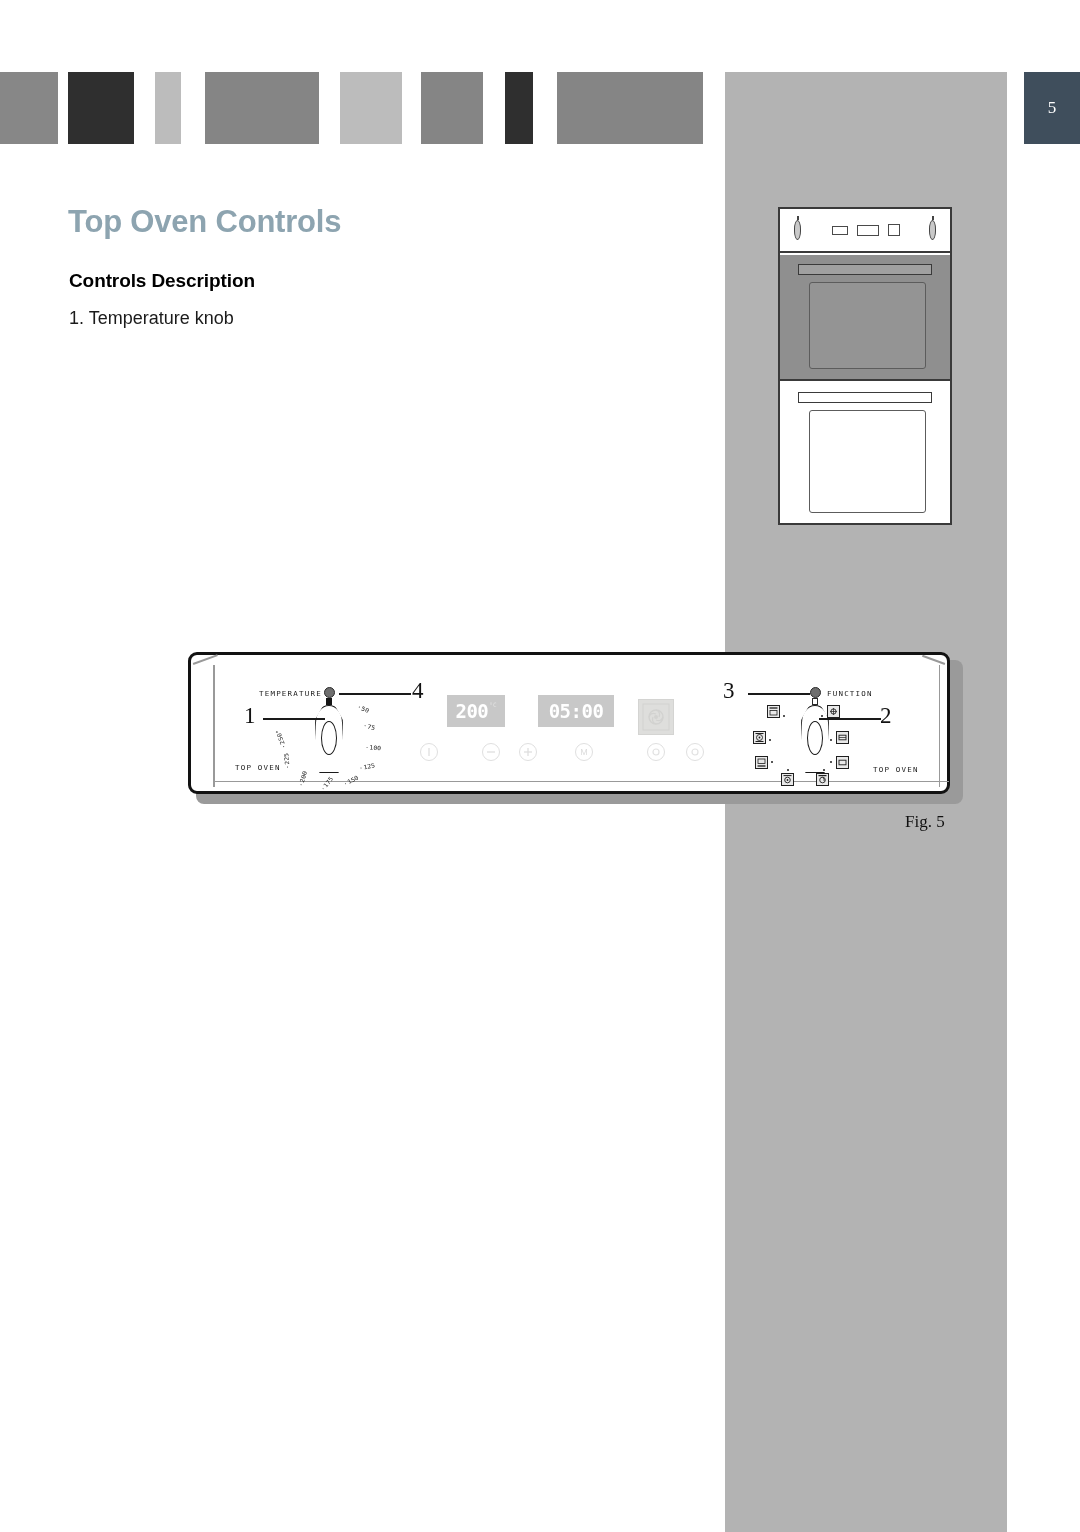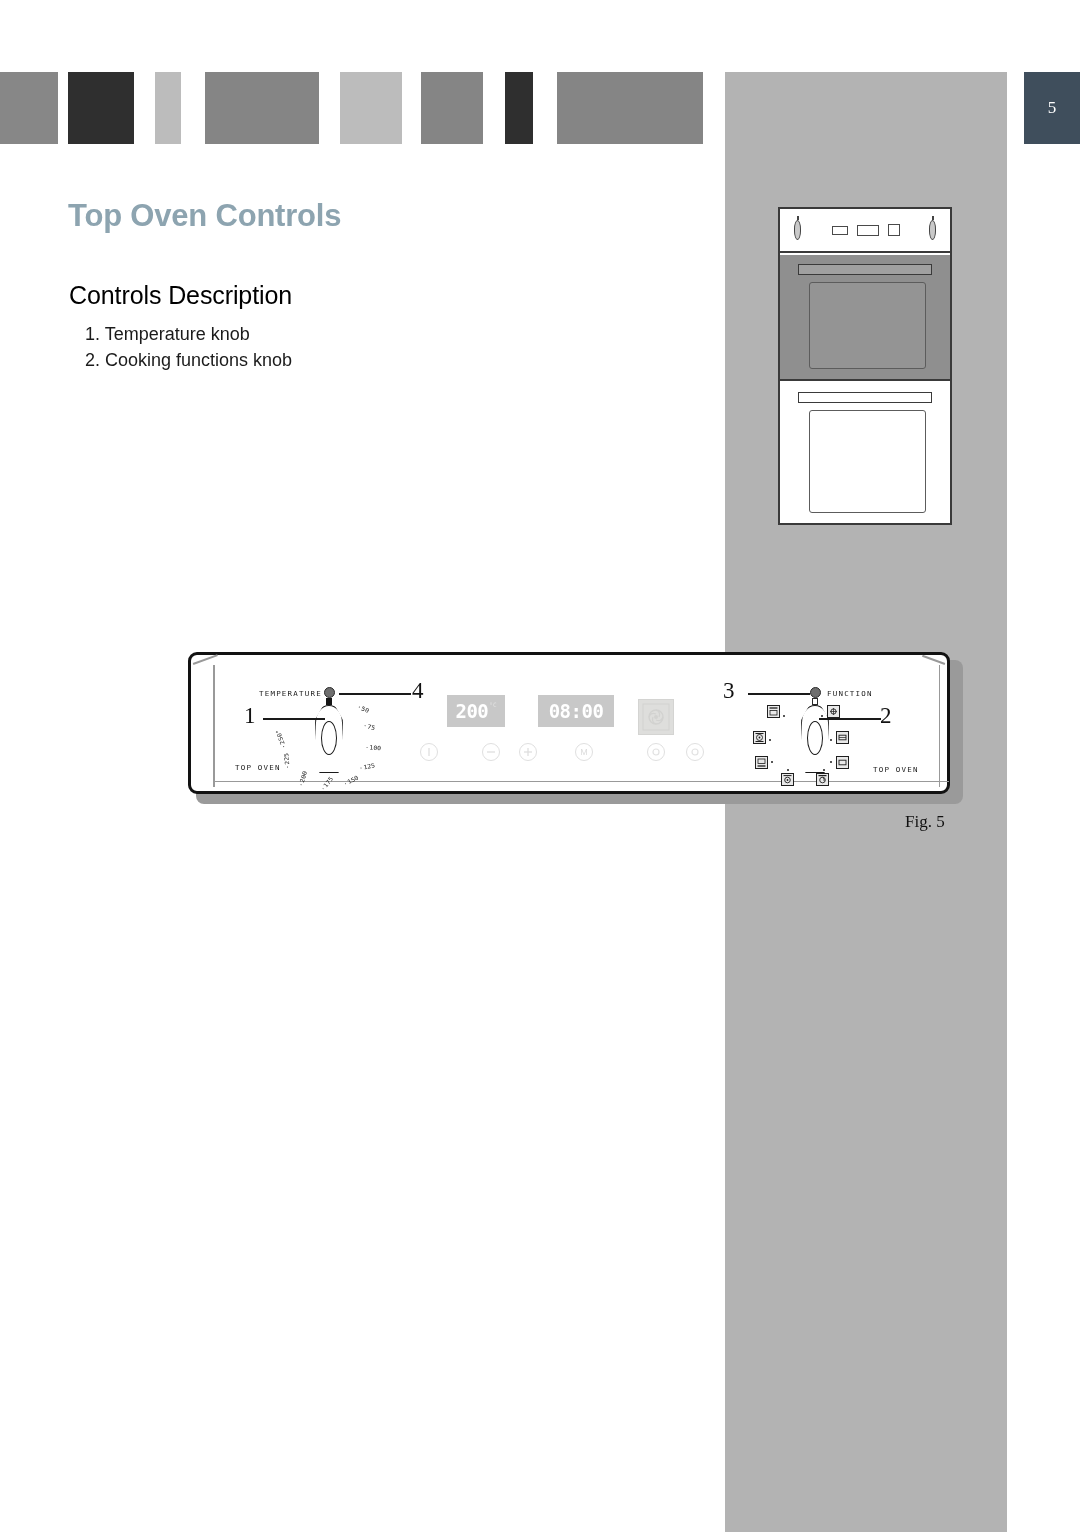--- a/index.html
+++ b/index.html
@@ -53,45 +53,44 @@
     display: flex;
     align-items: center;
     justify-content: center;
     font-family: "Liberation Serif", serif;
   }
 
   
   #page-title {
     position: absolute;
     left: 68px;
-    top: 198px;
+    top: 204px;
     font-size: 31px;
     font-weight: bold;
     color: #8da4b0;
     letter-spacing: -0.2px;
     white-space: nowrap;
   }
   #section-title {
     position: absolute;
     left: 69px;
     top: 270px;
-    font-size: 25px;
-    font-weight: normal;
+    font-size: 19px;
+    font-weight: bold;
     color: #000000;
     letter-spacing: -0.1px;
     white-space: nowrap;
-    margin-top: 11px;
   }
   #controls-list {
     position: absolute;
     left: 69px;
     top: 305px;
     width: 620px;
     list-style: none;
-    margin: 16px;
+    margin: 0;
     padding: 0;
   }
   #controls-list li {
     font-size: 18px;
     color: #1b1b1b;
     line-height: 26px;
     white-space: nowrap;
   }
 
   
@@ -458,21 +457,20 @@
 
 <div id="gray-panel"></div>
 
 <div id="page-number-box">5</div>
 
 <div id="page-title">Top Oven Controls</div>
 <div id="section-title">Controls Description</div>
 
 <ul id="controls-list">
   <li>1. Temperature knob</li>
-  <li>2. Cooking functions knob</li>
 </ul>
 
 <div id="oven-illustration">
   <div id="oven-control-strip">
     <div class="oven-knob" id="oven-knob-left"></div>
     <div class="oven-display" id="oven-disp-1"></div>
     <div class="oven-display" id="oven-disp-2"></div>
     <div class="oven-display" id="oven-disp-3"></div>
     <div class="oven-knob" id="oven-knob-right"></div>
   </div>
@@ -516,21 +514,21 @@
     <div class="dial-num" style="left:80px;  top:80px;  transform:rotate(-110deg) scaleY(0.9);">250°</div>
 
     <div class="silk" id="label-topoven-left">TOP OVEN</div>
 
     <div class="lcd" id="lcd-temp">
       <span class="lcd-value">200</span>
       <span class="lcd-unit">°C</span>
     </div>
 
     <div class="lcd" id="lcd-clock">
-      <span class="lcd-value">08:00</span>
+      <span class="lcd-value">05:00</span>
     </div>
 
     <div id="panel-fan-icon">
       <svg width="34" height="34" viewBox="0 0 34 34">
         <rect x="4" y="4" width="26" height="26" fill="none" stroke="#d2d2d0" stroke-width="1"></rect>
         <circle cx="17" cy="17" r="7" fill="none" stroke="#d2d2d0" stroke-width="1.4"></circle>
         <circle cx="17" cy="17" r="2" fill="#d2d2d0"></circle>
         <path d="M17 10 q5 2 3 7" fill="none" stroke="#d2d2d0" stroke-width="1.2"></path>
         <path d="M24 17 q-2 5 -7 3" fill="none" stroke="#d2d2d0" stroke-width="1.2"></path>
         <path d="M17 24 q-5 -2 -3 -7" fill="none" stroke="#d2d2d0" stroke-width="1.2"></path>

